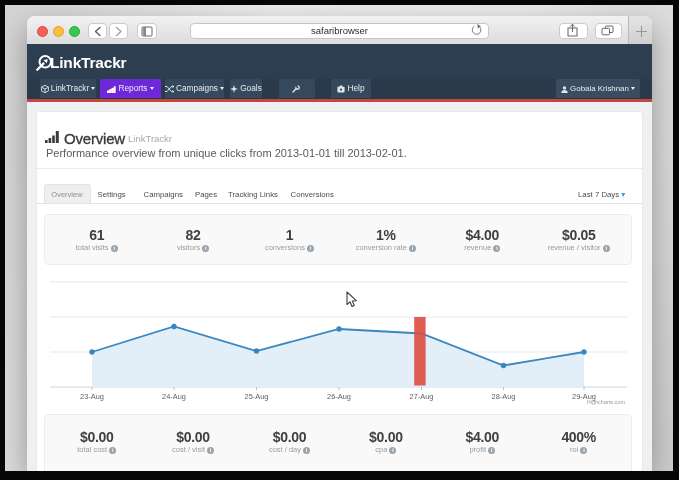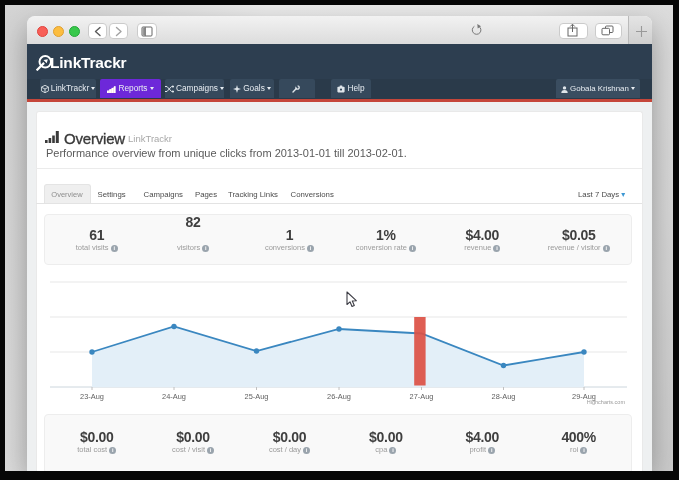--- a/index.html
+++ b/index.html
@@ -50,20 +50,21 @@
 <body>
   <div class="backdrop"></div>
   <div class="window">
     <div class="titlebar">
       <div class="tl r"></div>
       <div class="tl y"></div>
       <div class="tl g"></div>
       <div class="tbtn" style="left:61px;width:19px"></div>
       <div class="tbtn" style="left:82px;width:19px"></div>
       <div class="tbtn" style="left:110px;width:20px"></div>
+      <div class="urlbar">safaribrowser</div>
       <div class="tbtn" style="left:532px;width:29px"></div>
       <div class="tbtn" style="left:568px;width:27px"></div>
       <div class="plusarea"></div>
       <svg class="abs" style="left:0;top:0" width="625" height="28" viewBox="0 0 625 28">
         <g stroke="#5a5a5a" stroke-width="1.4" fill="none" stroke-linecap="round" stroke-linejoin="round">
           <path d="M73 11.5 L68.5 15.5 L73 19.5"></path>
           <path d="M89.5 11.5 L94 15.5 L89.5 19.5" stroke="#a2a2a2"></path>
         </g>
         <g stroke="#666" stroke-width="1" fill="none">
           <rect x="115" y="11" width="10" height="9" rx="1"></rect>
@@ -100,21 +101,21 @@
         <rect x="6.9" y="1.2" width="1.6" height="6.8" fill="#fff"></rect>
       </svg>Reports<span class="caret"></span></div>
     <div class="nitem" style="left:138px;width:59px"><svg width="9" height="8" viewBox="0 0 9 8">
         <g stroke="#dfe5ea" stroke-width="1" fill="none">
           <path d="M0 1.5 h2 l4.5 5 h2"></path>
           <path d="M0 6.5 h2 l4.5 -5 h2"></path>
         </g>
         <path d="M7.5 0 l2 1.5 l-2 1.5z" fill="#dfe5ea"></path>
         <path d="M7.5 5 l2 1.5 l-2 1.5z" fill="#dfe5ea"></path>
       </svg>Campaigns<span class="caret"></span></div>
-    <div class="nitem" style="left:203px;width:44px"><svg width="8" height="8" viewBox="0 0 8 8">
+    <div class="nitem" style="left:203px;width:32px"><svg width="8" height="8" viewBox="0 0 8 8">
         <path d="M4 0 L4.9 3.1 L8 4 L4.9 4.9 L4 8 L3.1 4.9 L0 4 L3.1 3.1 Z" fill="#dfe5ea"></path>
       </svg>Goals<span class="caret"></span></div>
     <div class="nitem" style="left:252px;width:36px"><svg width="8" height="8" viewBox="0 0 8 8">
         <line x1="1" y1="7" x2="4.4" y2="3.6" stroke="#dfe5ea" stroke-width="1.4" stroke-linecap="round"></line>
         <circle cx="5.5" cy="2.5" r="1.7" fill="none" stroke="#dfe5ea" stroke-width="1.3"></circle>
         <rect x="3.4" y="0" width="2.2" height="2.2" fill="#36495c"></rect>
       </svg>Settings</div>
     <div class="nitem" style="left:304px;width:40px"><svg width="8" height="8" viewBox="0 0 8 8">
         <rect x="0.4" y="1.8" width="7.2" height="5.6" rx="0.8" fill="#dfe5ea"></rect>
         <rect x="2.6" y="0.4" width="2.8" height="2" rx="0.5" fill="#dfe5ea"></rect>
@@ -146,21 +147,21 @@
   <div class="tabtext" style="left:97.5px;top:190px">Settings</div>
   <div class="tabtext" style="left:143.5px;top:190px">Campaigns</div>
   <div class="tabtext" style="left:195px;top:190px">Pages</div>
   <div class="tabtext" style="left:228px;top:190px">Tracking Links</div>
   <div class="tabtext" style="left:290.5px;top:190px">Conversions</div>
   <div class="tabtext" style="left:578px;top:190px;color:#4c4c4c">Last 7 Days <span style="color:#3c97d3">▾</span></div>
   <div class="divider" style="left:36px;top:203px;width:606px;background:#e3e3e3"></div>
 
   <div class="panel" style="left:43.5px;top:214px;width:588px;height:51px"></div>
   <div class="statv" style="left:48.7px;top:227px">61</div>
-  <div class="statv" style="left:145.1px;top:214px">82</div>
+  <div class="statv" style="left:145.1px;top:227px">82</div>
   <div class="statv" style="left:241.5px;top:227px">1</div>
   <div class="statv" style="left:337.9px;top:227px">1%</div>
   <div class="statv" style="left:434.3px;top:227px">$4.00</div>
   <div class="statv" style="left:530.7px;top:227px">$0.05</div>
   <div class="statl" style="left:48.7px;top:243px">total visits <span class="info">i</span></div>
   <div class="statl" style="left:145.1px;top:243px">visitors <span class="info">i</span></div>
   <div class="statl" style="left:241.5px;top:243px">conversions <span class="info">i</span></div>
   <div class="statl" style="left:337.9px;top:243px">conversion rate <span class="info">i</span></div>
   <div class="statl" style="left:434.3px;top:243px">revenue <span class="info">i</span></div>
   <div class="statl" style="left:530.7px;top:243px">revenue / visitor <span class="info">i</span></div>

